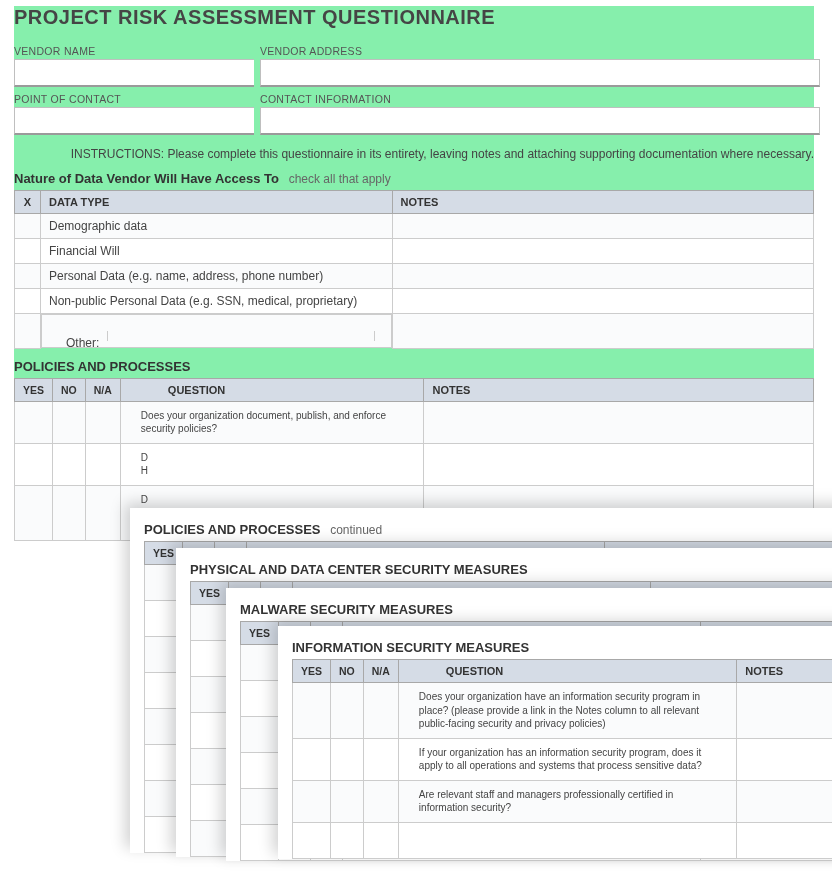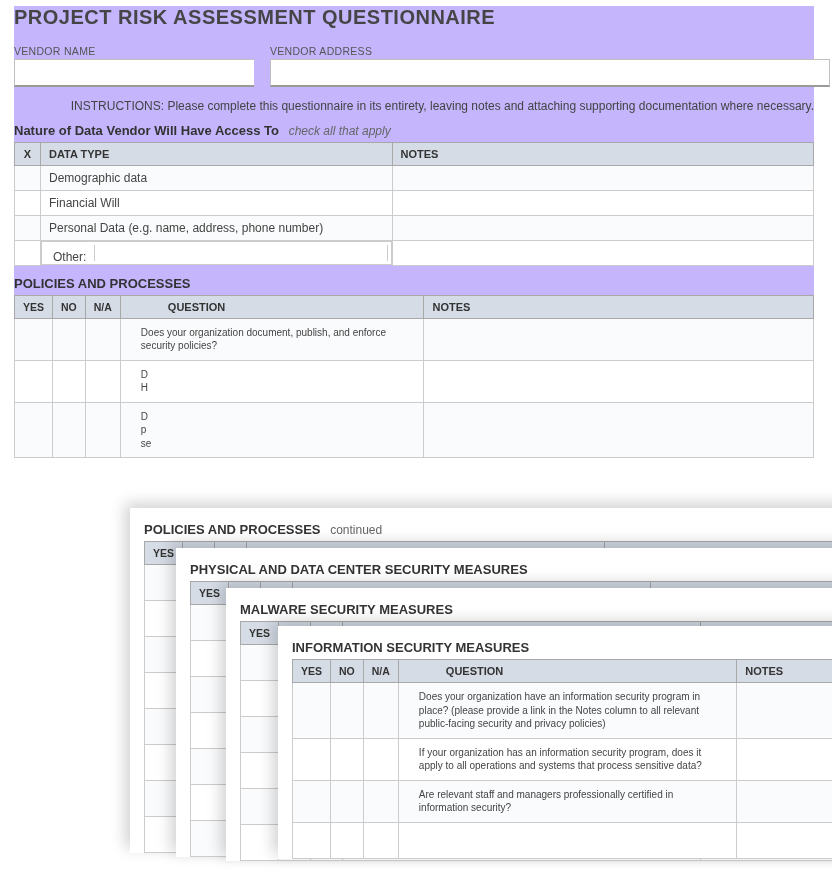--- a/index.html
+++ b/index.html
@@ -6,38 +6,38 @@
   body {
     font-family: "Segoe UI", Arial, sans-serif;
     background: #fff;
     width: 832px;
     height: 885px;
     overflow: hidden;
     position: relative;
     color: #333;
   }
   .page {
-    background: #c4b5fd;
+    background: #86efac;
     position: absolute;
   }
   .main-page {
     left: 14px;
     top: 6px;
     width: 800px;
   }
   h1 {
     font-size: 20px;
     font-weight: 700;
     letter-spacing: 0.5px;
     color: #454545;
     margin-bottom: 16px;
   }
   .field-row {
     display: flex;
-    gap: 16px;
+    gap: 6px;
     margin-bottom: 6px;
   }
   .field-group { flex: 1; }
   .field-group.small { flex: 0 0 30%; }
   .field-group.large { flex: 0 0 70%; }
   .field-label {
     font-size: 10.5px;
     text-transform: uppercase;
     color: #555;
     margin-bottom: 2px;
@@ -59,21 +59,20 @@
   }
   .section-title {
     font-size: 13px;
     font-weight: 700;
     color: #333;
     margin-top: 10px;
     margin-bottom: 4px;
   }
   .section-title .hint {
     font-weight: 400;
-    font-style: italic;
     font-size: 12px;
     color: #666;
     margin-left: 6px;
   }
   table {
     width: 100%;
     border-collapse: collapse;
     font-size: 12px;
   }
   th {
@@ -93,21 +92,21 @@
     height: 24px;
     vertical-align: middle;
     color: #444;
   }
   tr:nth-child(odd) td { background: #fafbfc; }
   .col-x { width: 26px; text-align: center; }
   .col-yesno { width: 32px; text-align: right; font-size: 10.5px; }
   .col-datatype { width: 44%; }
   .col-question { width: 38%; padding-left: 47px; }
   td.question { font-size: 10px; line-height: 1.35; padding: 7px 20px; vertical-align: top; }
-  .other-split { display: flex; align-items: stretch; padding: 3px; }
+  .other-split { display: flex; align-items: stretch; padding: 16px; }
   .other-split span { padding: 5px 8px; border-right: 1px solid #ccc; }
   .other-split .fill { flex: 1; }
 
   
   .overlay {
     position: absolute;
     background: #fff;
     box-shadow: -5px -5px 14px rgba(0,0,0,0.18);
     padding: 14px 0 0 14px;
     width: 760px;
@@ -137,20 +136,30 @@
     <div class="field-group small">
       <div class="field-label">VENDOR NAME</div>
       <div class="field-input"></div>
     </div>
     <div class="field-group large">
       <div class="field-label">VENDOR ADDRESS</div>
       <div class="field-input"></div>
     </div>
   </div>
 
+  <div class="field-row">
+    <div class="field-group small">
+      <div class="field-label">POINT OF CONTACT</div>
+      <div class="field-input"></div>
+    </div>
+    <div class="field-group large">
+      <div class="field-label">CONTACT INFORMATION</div>
+      <div class="field-input"></div>
+    </div>
+  </div>
 
   <p class="instructions">INSTRUCTIONS: Please complete this questionnaire in its entirety, leaving notes and attaching supporting documentation where necessary.</p>
 
   <div class="section-title">
     <span>Nature of Data Vendor Will Have Access To</span>
     <span class="hint">check all that apply</span>
   </div>
 
   <table>
     <thead>
@@ -167,20 +176,25 @@
           <td></td>
         </tr>
       <tr>
           <td class="col-x"></td>
           <td>Financial Will</td>
           <td></td>
         </tr>
       <tr>
           <td class="col-x"></td>
           <td>Personal Data (e.g. name, address, phone number)</td>
+          <td></td>
+        </tr>
+      <tr>
+          <td class="col-x"></td>
+          <td>Non-public Personal Data (e.g. SSN, medical, proprietary)</td>
           <td></td>
         </tr>
       <tr>
         <td class="col-x"></td>
         <td class="other-split">
           <span>Other:</span>
           <span class="fill"></span>
         </td>
         <td></td>
       </tr>

